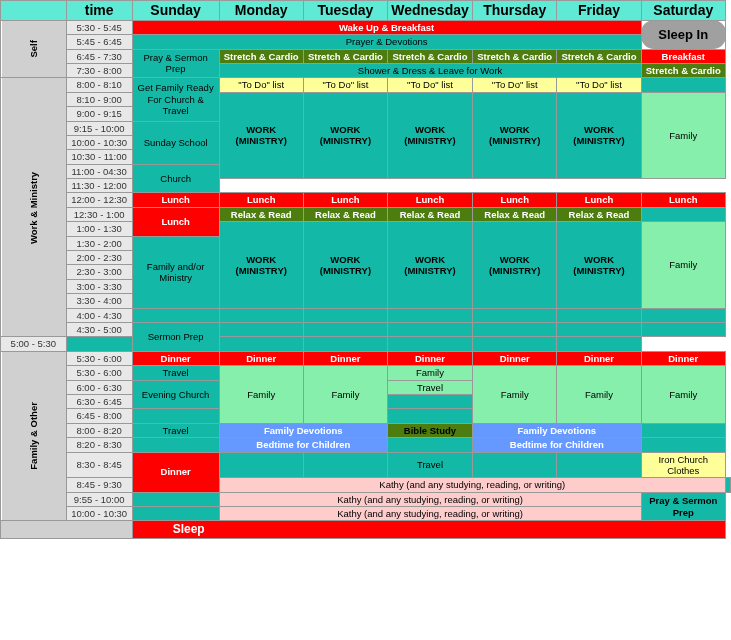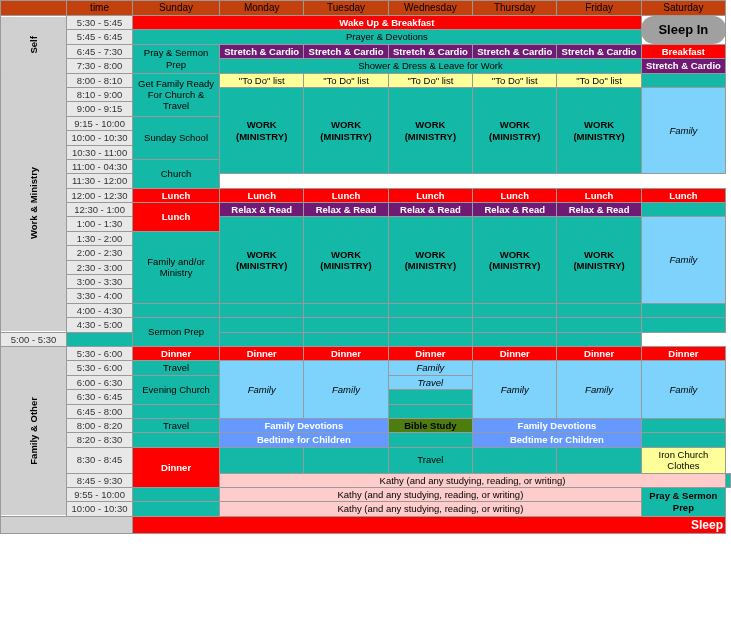--- a/index.html
+++ b/index.html
@@ -7,30 +7,30 @@
     .schedule-table { border-collapse: collapse; width: 731px; }
     .schedule-table td, .schedule-table th {
       border: 1px solid #999;
       text-align: center;
       vertical-align: middle;
       padding: 1px 2px;
       font-size: 9.5px;
       line-height: 1.2;
     }
     .header-row th {
-      background: #c2410c;
-      font-weight: normal;
-      font-size: 10px;
+      background: #5eead4;
+      font-weight: bold;
+      font-size: 14px;
     }
     .time-cell { background: #e8e8e8; font-size: 9px; color: #333; width: 67px; }
     .section-label { background: #d0d0d0; writing-mode: vertical-rl; text-orientation: mixed; transform: rotate(180deg); font-size: 10px; font-weight: bold; padding: 4px 2px; }
     .bg-red { background: #ff0000; color: #fff; font-weight: bold; }
-    .bg-orange { background: #7dd3fc; font-style: italic; }
+    .bg-orange { background: #86efac; }
     .bg-yellow { background: #ffff99; }
-    .bg-green { background: #701a75; color: #fff; font-weight: bold; }
+    .bg-green { background: #4d7c0f; color: #fff; font-weight: bold; }
     .bg-blue { background: #6699ff; color: #fff; font-weight: bold; margin-top: 13px; }
     .bg-light-blue { background: #4d7c0f; }
     .bg-peach { background: #14b8a6; }
     .bg-pink { background: #ffcccc; }
     .bg-dark-gray { background: #a0a0a0; border-radius: 13px; }
     .bold { font-weight: bold; }
     .small-text { font-size: 8.5px; }
   </style>
 </head>
 <body>
@@ -306,16 +306,16 @@
   </tr>
 
   <tr>
     <td class="time-cell">10:00 - 10:30</td>
     <td class="bg-peach"></td>
     <td colspan="5" class="bg-pink">Kathy (and any studying, reading, or writing)</td>
   </tr>
 
   <tr>
     <td colspan="2" style="background:#d0d0d0;"></td>
-    <td colspan="7" class="bg-red bold" style="text-align:right;font-size:12px;padding-left:40px;">Sleep</td>
+    <td colspan="7" class="bg-red bold" style="text-align:left;font-size:12px;padding-left:40px;">Sleep</td>
   </tr>
 </tbody>
   </table>
 
 </body></html>

